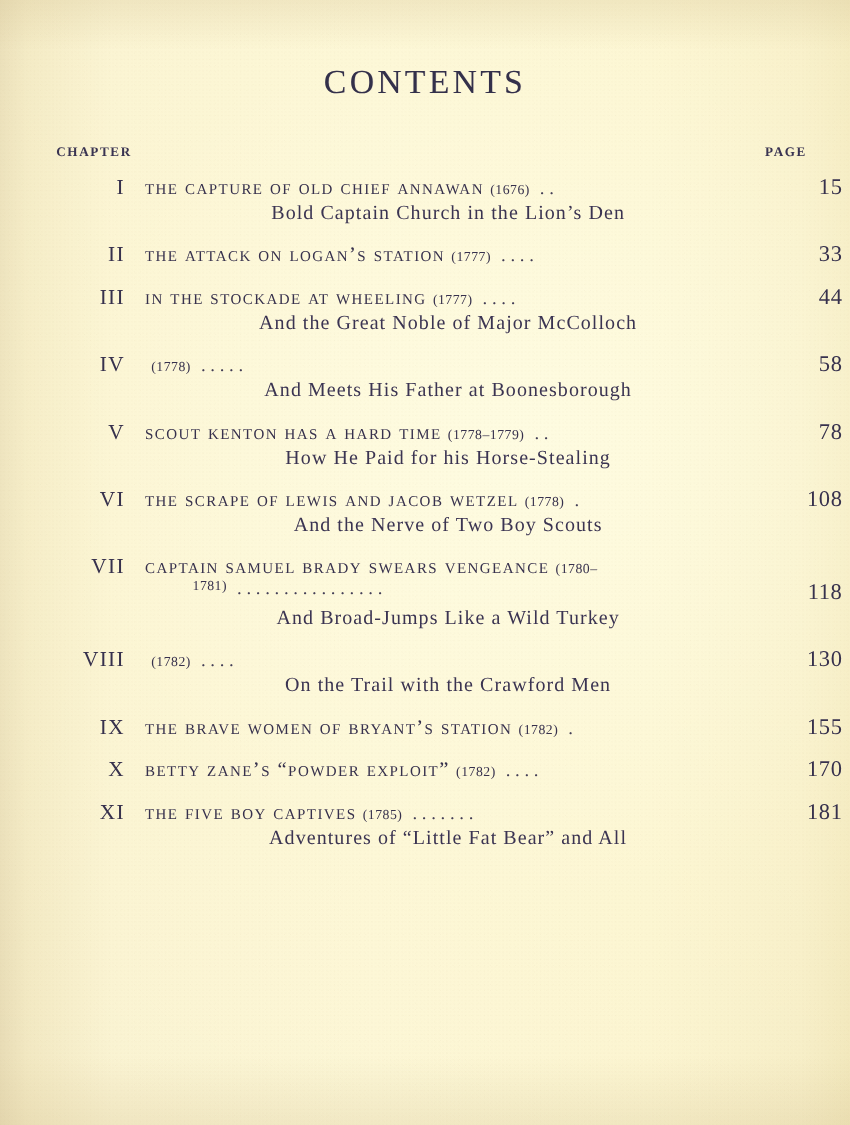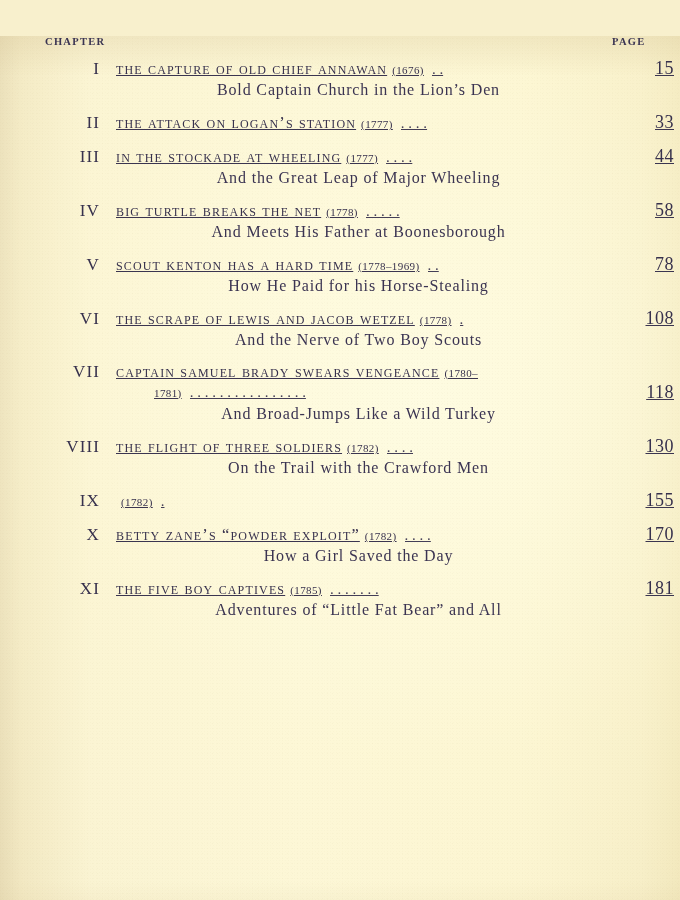--- a/index.html
+++ b/index.html
@@ -103,30 +103,29 @@
     font-size: 17px;
     letter-spacing: 1.1px;
     color: #37314d;
     white-space: nowrap;
   }
   .titlewrap {
     flex: 1 1 auto;
     padding-left: 16px;
     padding-right: 6px;
     min-width: 0;
-    text-decoration: underline;
   }
   .line1 {
     display: flex;
     align-items: baseline;
     white-space: nowrap;
   }
   .line2 {
     display: flex;
-    align-items: center;
+    align-items: flex-start;
     white-space: nowrap;
   }
   .line2-indent {
     flex: 0 0 38px;
   }
   .ch-title {
     font-size: 16.5px;
     font-variant: small-caps;
     text-transform: lowercase;
     letter-spacing: 1.15px;
@@ -181,20 +180,21 @@
 </style>
 </head>
 <body>
 
 <div class="page">
   <div class="grain"></div>
   <div class="vignette"></div>
 
   <div class="content">
 
+    <h1 class="title">CONTENTS</h1>
 
     <div class="col-head">
       <span class="chapter-head">CHAPTER</span>
       <span class="page-head">PAGE</span>
     </div>
 
     <div class="entries" id="entries-container">
         <div class="entry">
           <div class="entry-main">
             <div class="numeral">I</div>
@@ -227,43 +227,42 @@
             <div class="numeral">III</div>
             <div class="titlewrap">
               <div class="line1">
                 <span class="ch-title">In the Stockade at Wheeling</span>
                 <span class="ch-year">(1777)</span>
                 <span class="leader">.  .  .  .</span>
                 <span class="pageno">44</span>
               </div>
             </div>
           </div>
-          <div class="subtitle">And the Great Leap of Major Wheeling</div>
+          <div class="subtitle">And the Great Noble of Major McColloch</div>
         </div>
         <div class="entry">
           <div class="entry-main">
             <div class="numeral">IV</div>
             <div class="titlewrap">
               <div class="line1">
-                <span class="ch-title">Big Turtle Breaks the Net</span>
                 <span class="ch-year">(1778)</span>
                 <span class="leader">.  .  .  .  .</span>
                 <span class="pageno">58</span>
               </div>
             </div>
           </div>
           <div class="subtitle">And Meets His Father at Boonesborough</div>
         </div>
         <div class="entry">
           <div class="entry-main">
             <div class="numeral">V</div>
             <div class="titlewrap">
               <div class="line1">
                 <span class="ch-title">Scout Kenton has a Hard Time</span>
-                <span class="ch-year">(1778–1969)</span>
+                <span class="ch-year">(1778–1779)</span>
                 <span class="leader">.  .</span>
                 <span class="pageno">78</span>
               </div>
             </div>
           </div>
           <div class="subtitle">How He Paid for his Horse-Stealing</div>
         </div>
         <div class="entry">
           <div class="entry-main">
             <div class="numeral">VI</div>
@@ -294,54 +293,53 @@
               </div>
             </div>
           </div>
           <div class="subtitle">And Broad-Jumps Like a Wild Turkey</div>
         </div>
         <div class="entry">
           <div class="entry-main">
             <div class="numeral">VIII</div>
             <div class="titlewrap">
               <div class="line1">
-                <span class="ch-title">The Flight of Three Soldiers</span>
                 <span class="ch-year">(1782)</span>
                 <span class="leader">.  .  .  .</span>
                 <span class="pageno">130</span>
               </div>
             </div>
           </div>
           <div class="subtitle">On the Trail with the Crawford Men</div>
         </div>
         <div class="entry">
           <div class="entry-main">
             <div class="numeral">IX</div>
             <div class="titlewrap">
               <div class="line1">
+                <span class="ch-title">The Brave Women of Bryant’s Station</span>
                 <span class="ch-year">(1782)</span>
                 <span class="leader">.</span>
                 <span class="pageno">155</span>
               </div>
             </div>
           </div>
         </div>
         <div class="entry">
           <div class="entry-main">
             <div class="numeral">X</div>
             <div class="titlewrap">
               <div class="line1">
                 <span class="ch-title">Betty Zane’s “Powder Exploit”</span>
                 <span class="ch-year">(1782)</span>
                 <span class="leader">.  .  .  .</span>
                 <span class="pageno">170</span>
               </div>
             </div>
           </div>
-          <div class="subtitle">How a Girl Saved the Day</div>
         </div>
         <div class="entry">
           <div class="entry-main">
             <div class="numeral">XI</div>
             <div class="titlewrap">
               <div class="line1">
                 <span class="ch-title">The Five Boy Captives</span>
                 <span class="ch-year">(1785)</span>
                 <span class="leader">.  .  .  .  .  .  .</span>
                 <span class="pageno">181</span>

